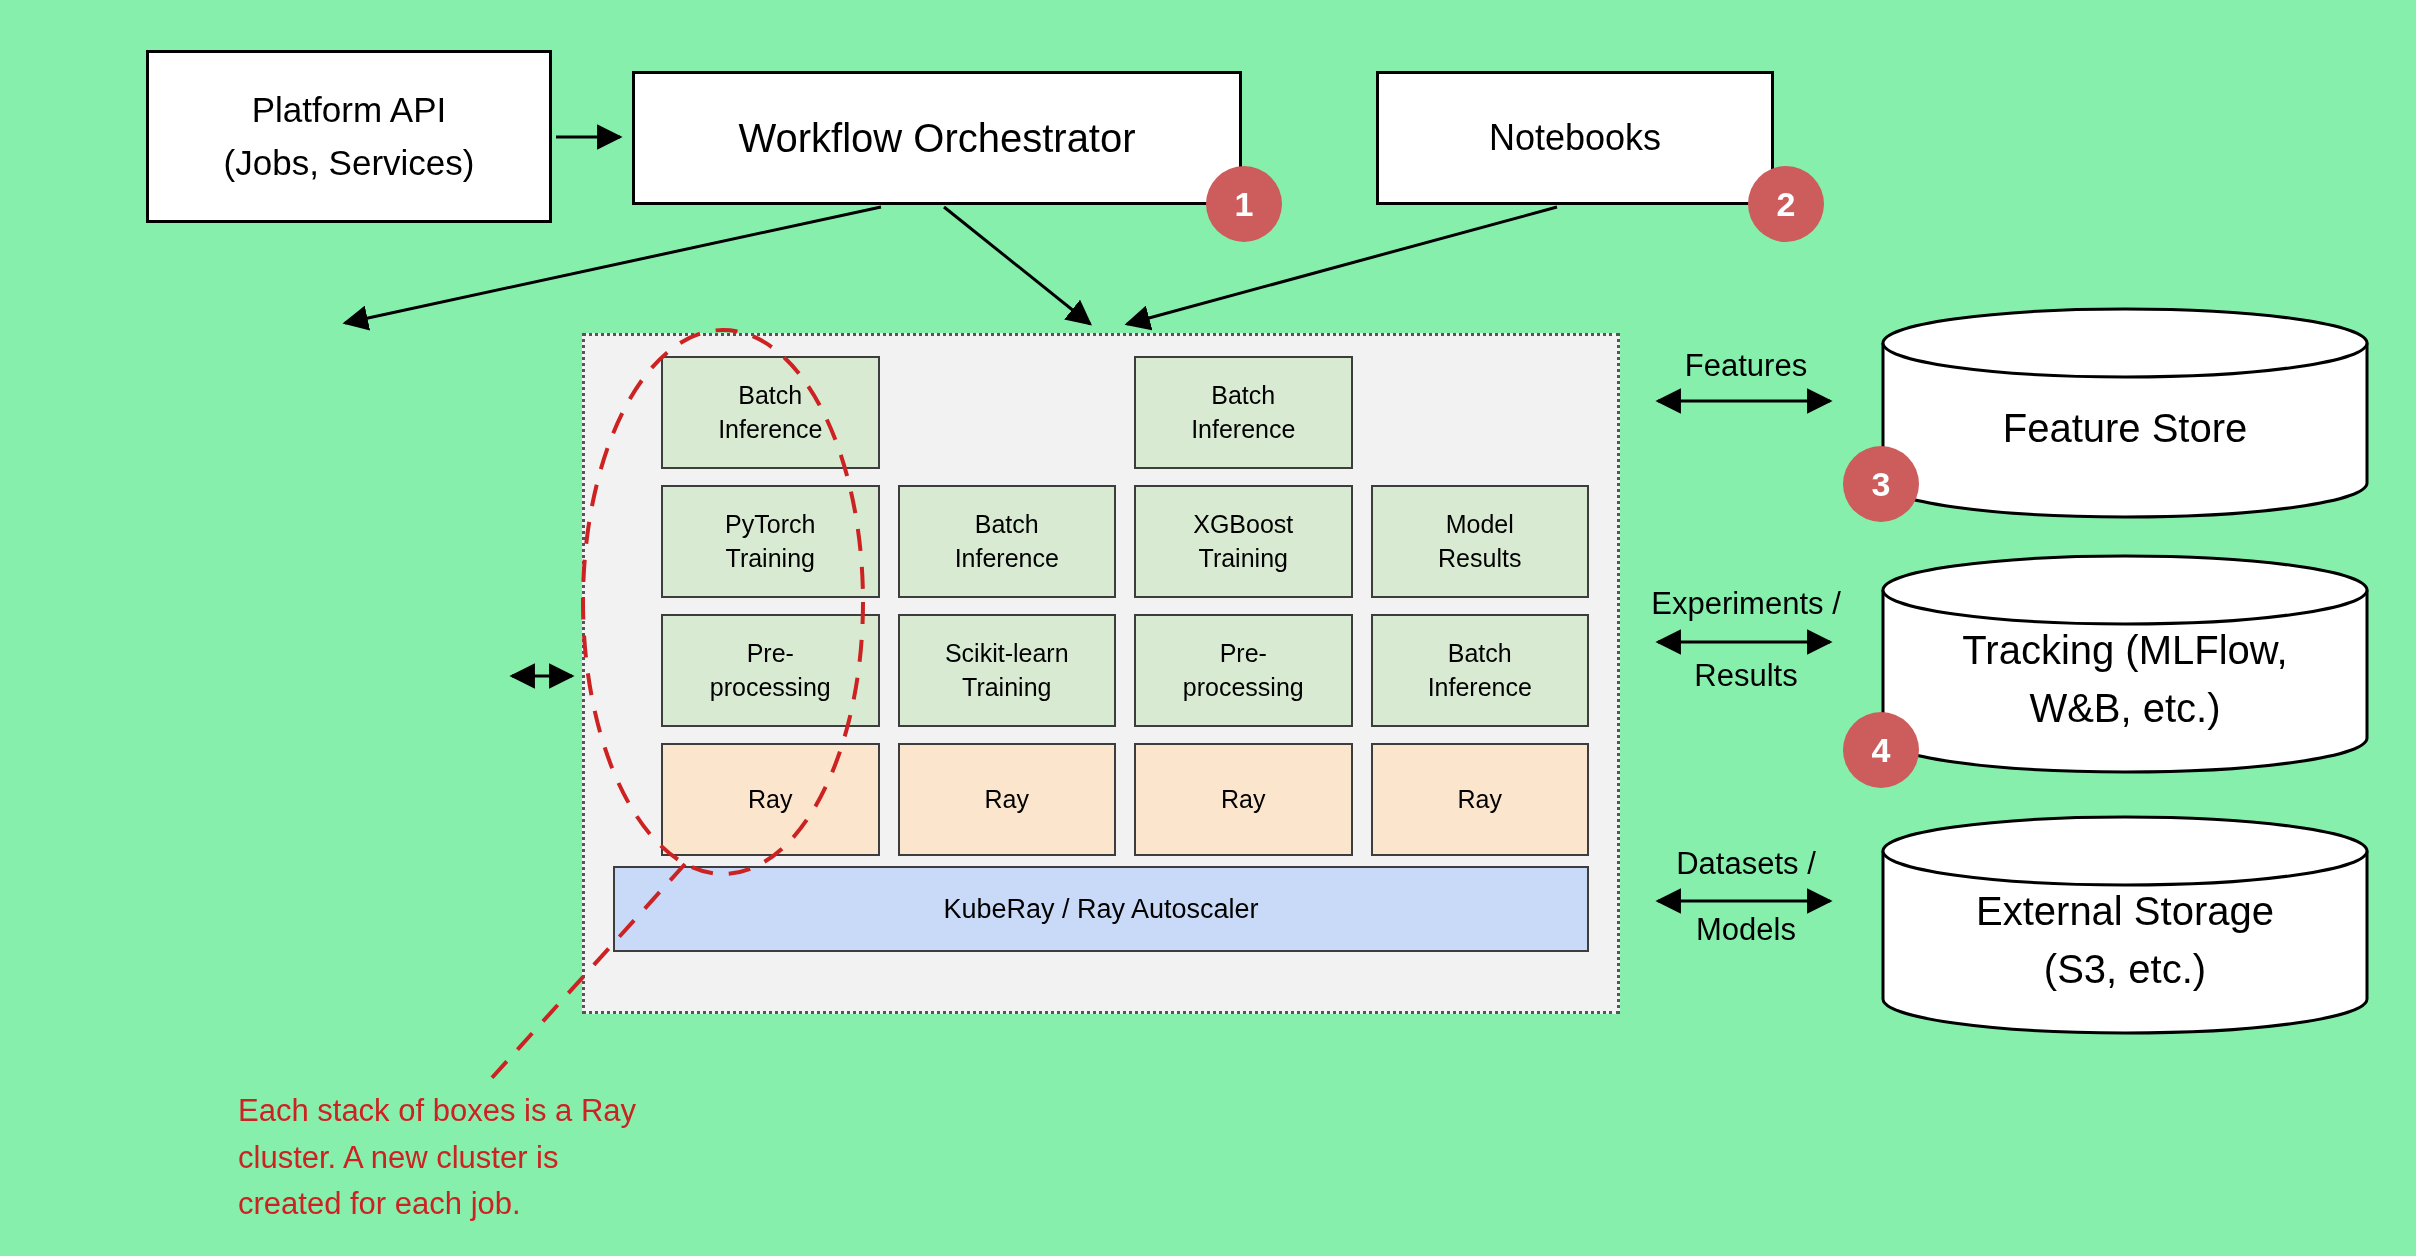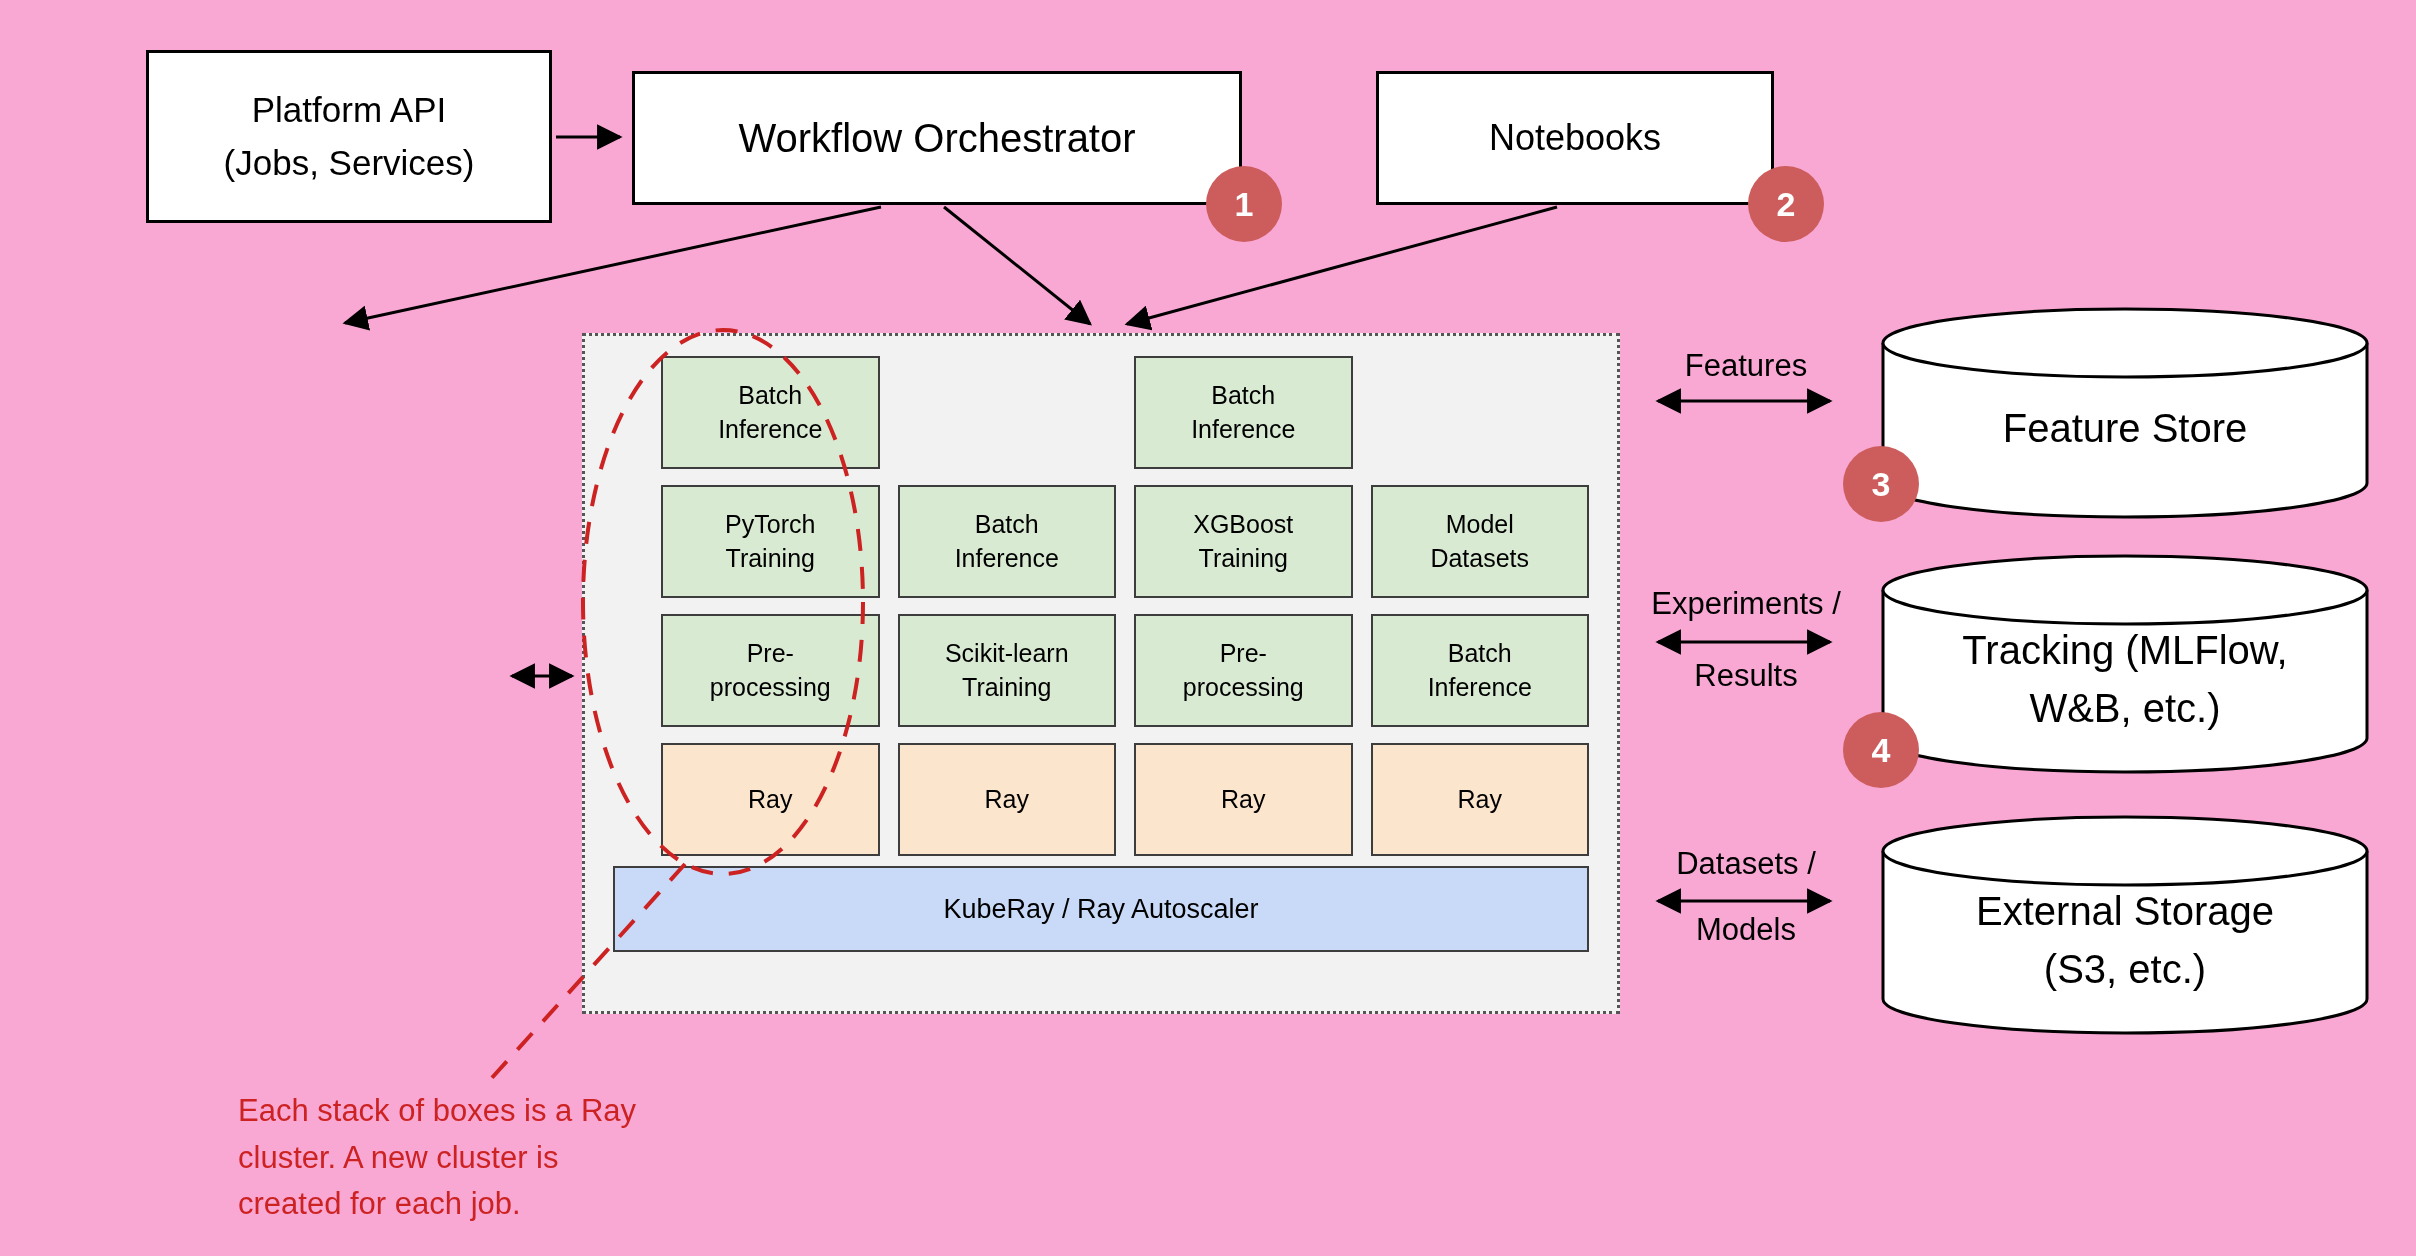--- a/index.html
+++ b/index.html
@@ -1,20 +1,20 @@
 <!DOCTYPE html>
 <html style="--task_green: #d9ead3; --ray_orange: #fce5cd; --autoscaler_blue: #c9daf8; --cluster_bg: #f2f2f2; --node_border: #000000; --cell_border: #3d3d3d; --badge_red: #cd5c5c; --annotation_red: #cc2222; --arrow_black: #000000;"><head>
 <meta charset="utf-8">
 <style>
   html, body { margin: 0; padding: 0; background: #ffffff; }
   .canvas {
     position: relative;
     width: 2416px;
     height: 1256px;
-    background: #f9a8d4;
+    background: #86efac;
     font-family: "Liberation Sans", sans-serif;
     color: #000;
     overflow: hidden;
   }
   .node {
     position: absolute;
     background: #ffffff;
     border: 3px solid var(--node_border, #000);
     box-sizing: border-box;
     display: flex;
@@ -162,21 +162,21 @@
 Inference</div>
       <div class="cell empty"></div>
 
       <div class="cell">PyTorch
 Training</div>
       <div class="cell">Batch
 Inference</div>
       <div class="cell">XGBoost
 Training</div>
       <div class="cell">Model
-Datasets</div>
+Results</div>
 
       <div class="cell">Pre-
 processing</div>
       <div class="cell">Scikit-learn
 Training</div>
       <div class="cell">Pre-
 processing</div>
       <div class="cell">Batch
 Inference</div>
 

